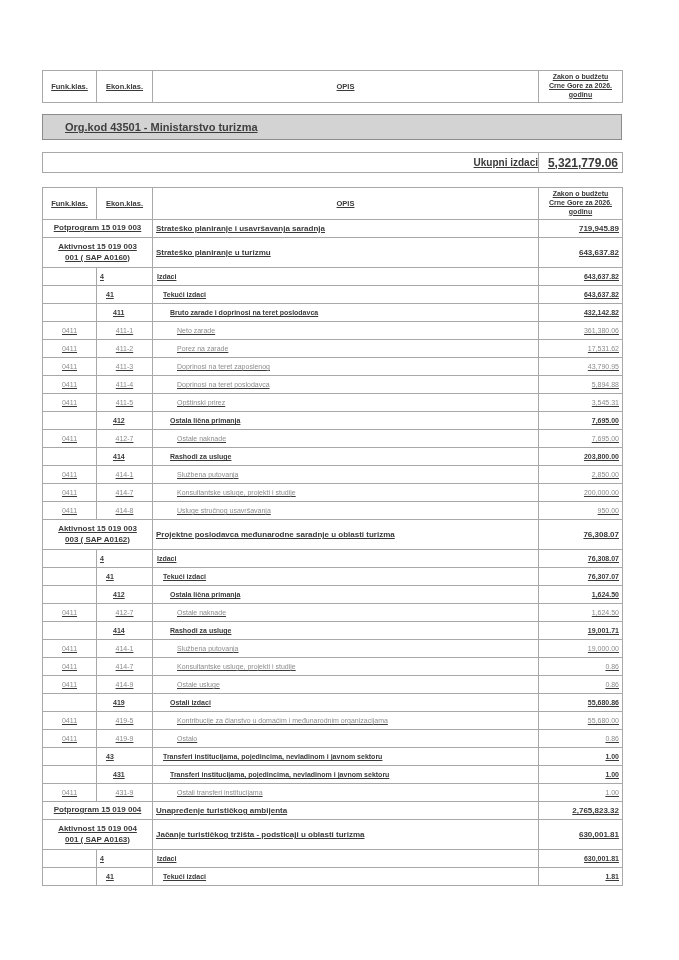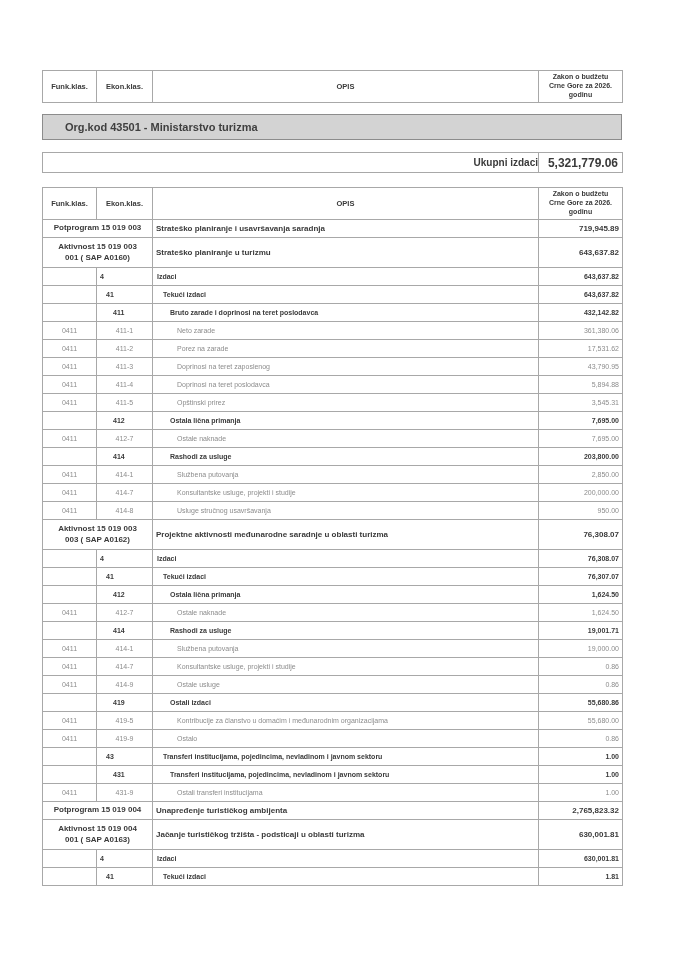--- a/index.html
+++ b/index.html
@@ -8,20 +8,21 @@
     width: 679px; height: 960px;
     font-family: "Liberation Sans", sans-serif;
     color: #3a3a3a;
     overflow: hidden;
   }
   .page {
     position: relative;
     width: 679px; height: 960px;
     background: #ffffff;
     padding: 70px 0 0 42px;
+    text-decoration: underline;
   }
   table.tbl {
     border-collapse: collapse;
     table-layout: fixed;
     width: 580px;
     background: #ffffff;
   }
   table.tbl th, table.tbl td {
     border: 1px solid #a8a8a8;
     overflow: hidden;
@@ -256,21 +257,21 @@
         </tr>
         <tr class="row-detail">
           <td class="cell-funk">0411</td>
           <td class="cell-ekon cell-ekon-detail">414-8</td>
           <td class="cell-opis">Usluge stručnog usavršavanja</td>
           <td class="cell-amount">950.00</td>
         </tr>
         <tr class="row-aktivnost">
           <td class="cell-code" colspan="2">Aktivnost 15 019 003
 003 ( SAP A0162)</td>
-          <td class="cell-opis">Projektne aktivnosti međunarodne saradnje u oblasti turizma</td>
+          <td class="cell-opis">Projektne poslodavca međunarodne saradnje u oblasti turizma</td>
           <td class="cell-amount">76,308.07</td>
         </tr>
         <tr class="row-group level-1">
           <td class="cell-funk"></td>
           <td class="cell-ekon">4</td>
           <td class="cell-opis">Izdaci</td>
           <td class="cell-amount">76,308.07</td>
         </tr>
         <tr class="row-group level-2">
           <td class="cell-funk"></td>

